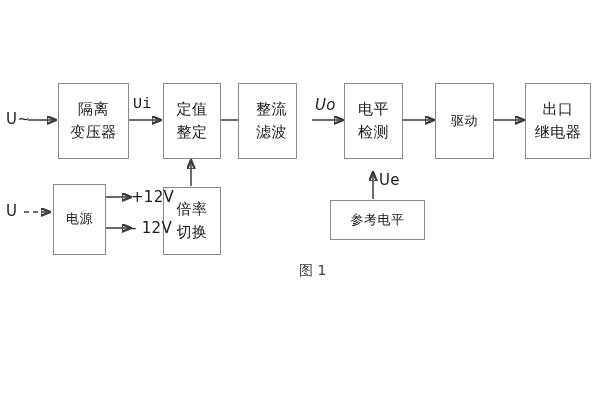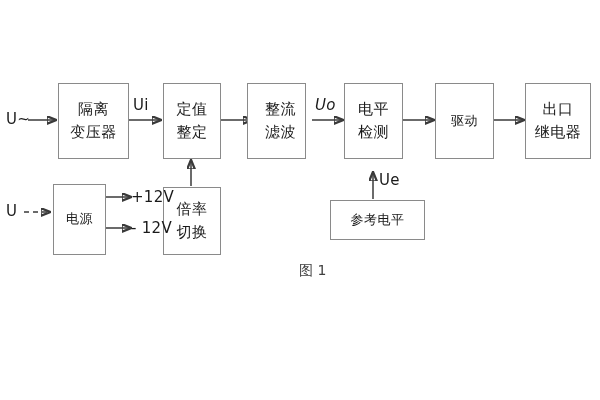--- a/index.html
+++ b/index.html
@@ -111,21 +111,21 @@
   <div class="box" style="left:58px; top:83px; width:71px; height:76px;">
     <span class="ln">隔离</span>
     <span class="ln">变压器</span>
   </div>
 
   <div class="box" style="left:163px; top:83px; width:58px; height:76px;">
     <span class="ln">定值</span>
     <span class="ln">整定</span>
   </div>
 
-  <div class="box" style="left:247px; top:83px; width:59px; height:76px;padding-left:8px;">
+  <div class="box" style="left:238px; top:83px; width:59px; height:76px;padding-left:8px;">
     <span class="ln">整流</span>
     <span class="ln">滤波</span>
   </div>
 
   <div class="box" style="left:344px; top:83px; width:59px; height:76px;">
     <span class="ln">电平</span>
     <span class="ln">检测</span>
   </div>
 
   <div class="box one-line" style="left:435px; top:83px; width:59px; height:76px;">
@@ -147,21 +147,21 @@
   </div>
 
   <div class="box one-line" style="left:330px; top:200px; width:95px; height:40px;">
     <span class="ln">参考电平</span>
   </div>
 
   <div class="label big" style="left:6px; top:110px;">U~</div>
 
   <div class="label big" style="left:6px; top:202px;">U</div>
 
-  <div class="label big" style="left:133px; top:96px;">Ui</div>
+  <div class="label big" style="left:133px; top:96px;font-family:Liberation Mono, monospace;">Ui</div>
 
   <div class="label big" style="left:315px; top:96px;font-style:italic;">Uo</div>
 
   <div class="label big" style="left:379px; top:171px;">Ue</div>
 
   <div class="label big" style="left:131px; top:188px;">+12V</div>
 
   <div class="label big" style="left:131px; top:219px;">- 12V</div>
 
   <div class="caption" style="left:299px; top:262px;">图 1</div>

